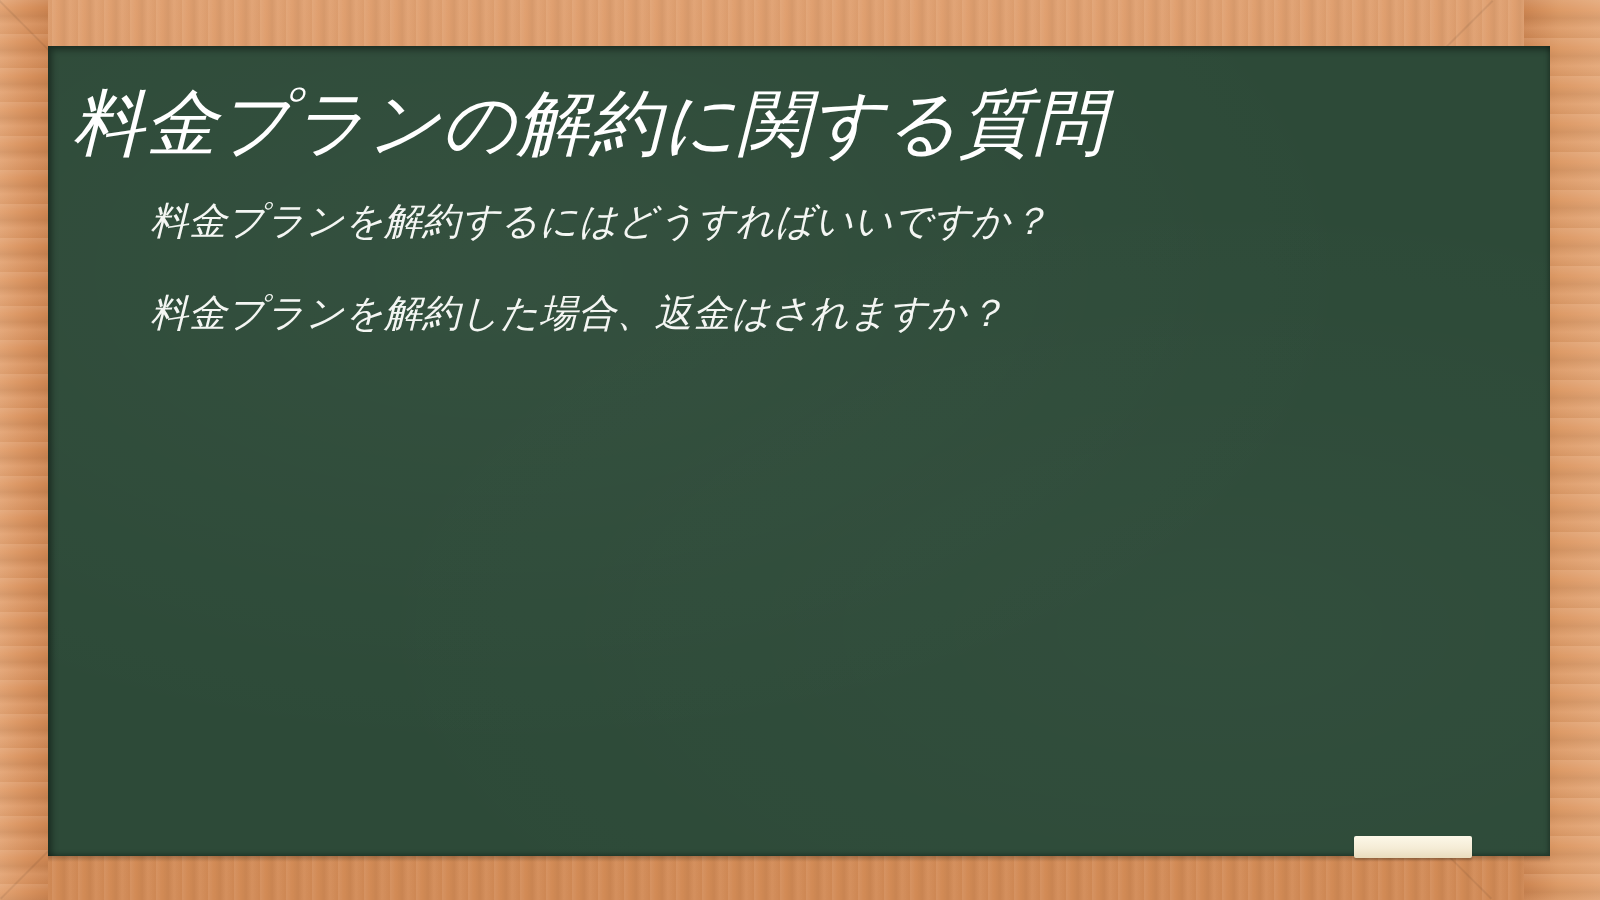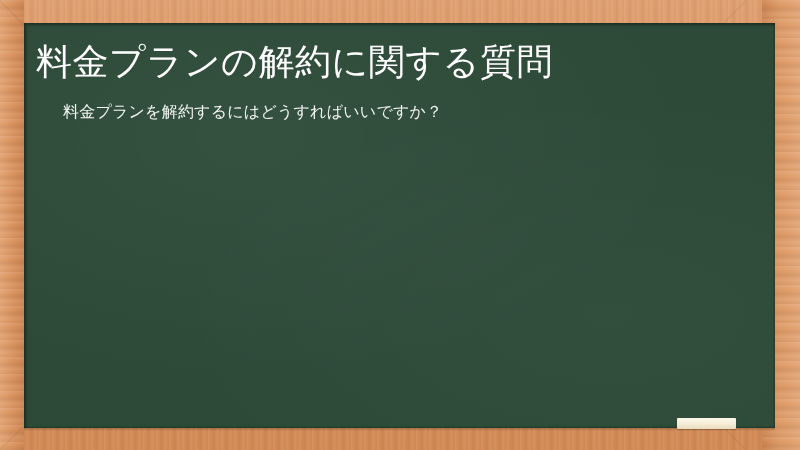--- a/index.html
+++ b/index.html
@@ -7,20 +7,21 @@
     padding: 0;
     background: #ffffff;
   }
 
   .screen {
     position: relative;
     width: 800px;
     height: 450px;
     overflow: hidden;
     font-family: "Liberation Sans", "DejaVu Sans", sans-serif;
+    font-style: italic;
   }
 
   
   .frame {
     position: absolute;
     inset: 0;
     background:
       repeating-linear-gradient(
         90deg,
         rgba(255,255,255,0.08) 0px,
@@ -111,25 +112,25 @@
   }
 
   .question-list {
     list-style: none;
     margin: 0;
     padding: 0 14px 0 33px;
   }
 
   .question-item {
     color: #f4f6f3;
-    font-size: 16px;
+    font-size: 19px;
     line-height: 42px;
     font-weight: 400;
     letter-spacing: 0.2px;
-    margin: 0 0 4px 0;
+    margin: 0 0 4px 12px;
   }
 
   
   .chalk-stick {
     position: absolute;
     left: 677px;
     top: 418px;
     width: 59px;
     height: 11px;
     background: linear-gradient(180deg, #fdf8e8 0%, #f5ecd6 55%, #e9dcbd 100%);
@@ -160,20 +161,21 @@
     <div class="mitre br"></div>
   </div>
 
   <div class="board">
     <div class="board-content">
 
       <h1 class="board-title">料金プランの解約に関する質問</h1>
 
       <ul class="question-list">
         <li class="question-item">料金プランを解約するにはどうすればいいですか？</li>
+        <li class="question-item">料金プランを解約した場合、返金はされますか？</li>
       </ul>
 
     </div>
   </div>
 
   <div class="board-ledge-shadow"></div>
   <div class="chalk-stick"></div>
 
 </div>
 

